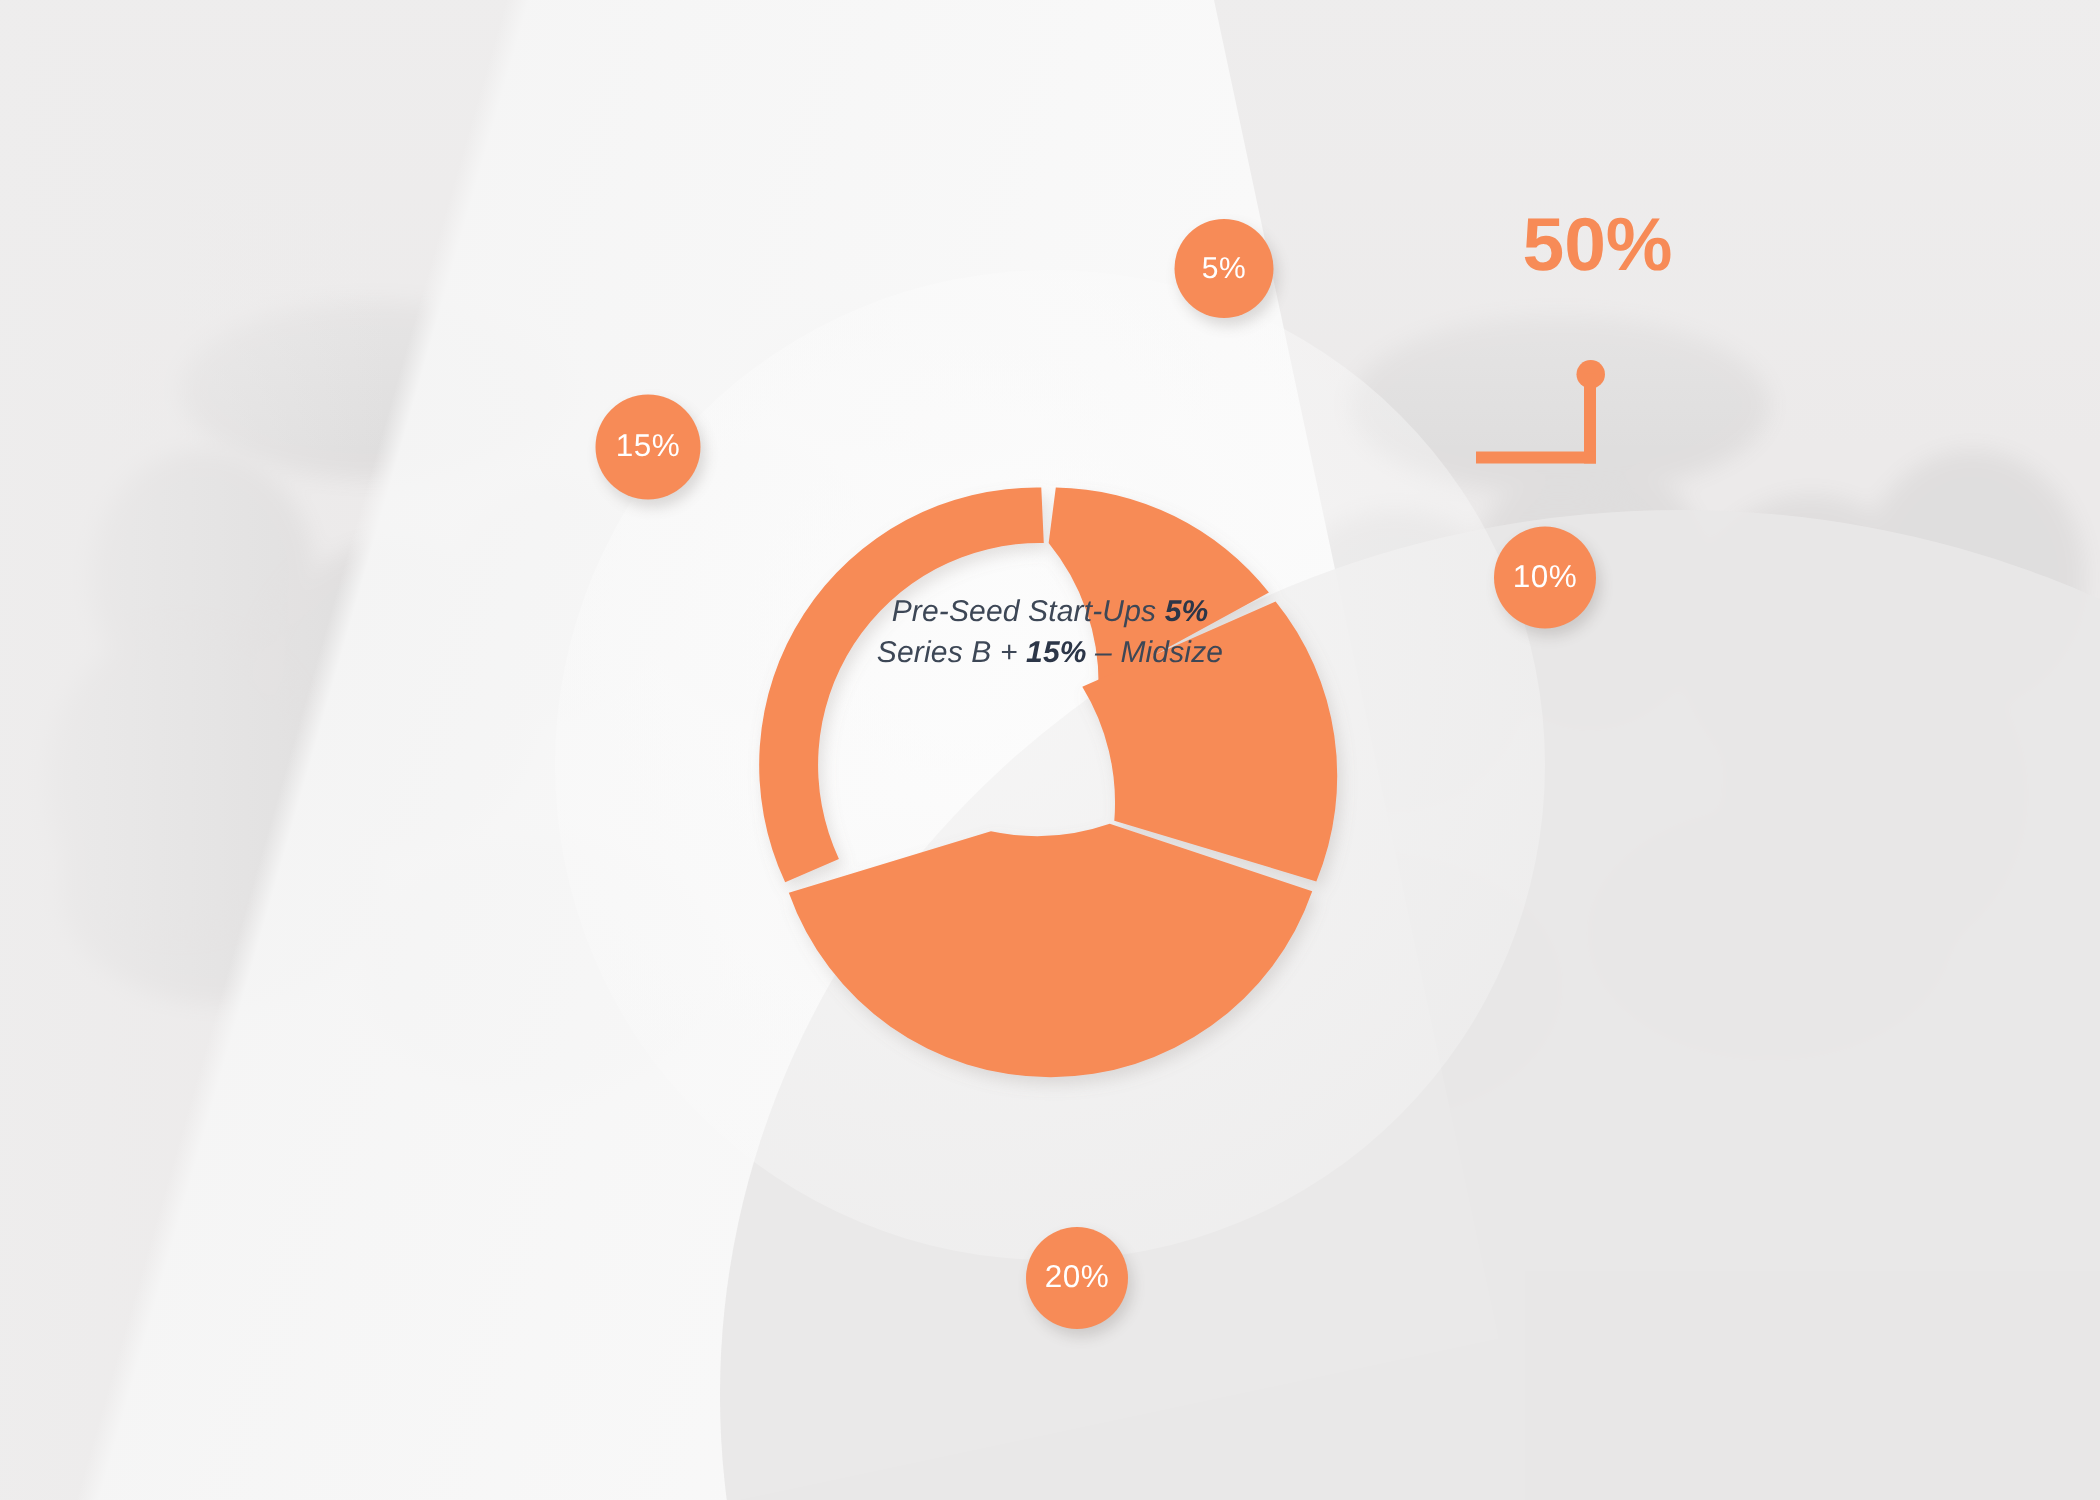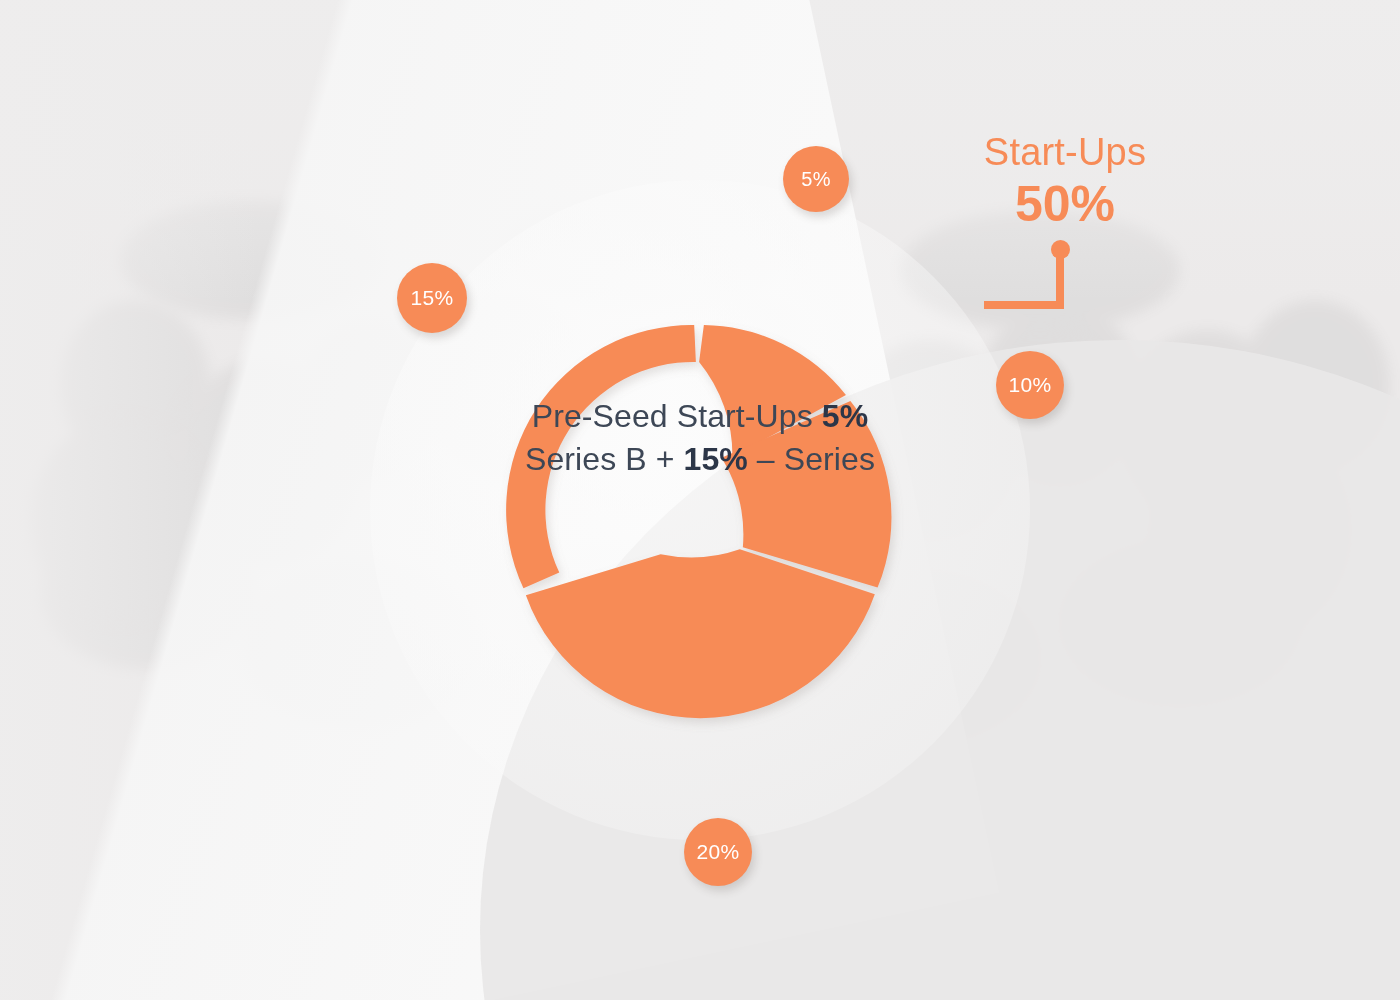--- a/index.html
+++ b/index.html
@@ -100,23 +100,24 @@
 
   
   #centre-text {
     position: absolute;
     left: 400px;
     top: 395px;
     width: 600px;
     text-align: center;
     line-height: 1.33;
     color: #3d4756;
-    font-size: 32px;
+    font-size: 20px;
     font-weight: 400;
     letter-spacing: 0.1px;
+    font-style: italic;
   }
   #centre-text .line { white-space: nowrap; }
   #centre-text b {
     font-weight: 700;
     color: #2c3648;
   }
 
   
   .bubble {
     position: absolute;
@@ -251,41 +252,40 @@
     </svg>
   </div>
 
   <div id="centre-text">
     <div class="line">
       <span>Pre-Seed Start-Ups</span>
       <b>5%</b>
     </div>
     <div class="line">
       <span>Series B +</span>
-      <b>15%</b><span> – Series</span>
+      <b>15%</b><span> – Midsize</span>
     </div>
   </div>
 
   <div class="bubble small" style="left:783px; top:146px; width:66px; height:66px;">
     <span>5%</span>
   </div>
 
   <div class="bubble" style="left:996px; top:351px; width:68px; height:68px;">
     <span>10%</span>
   </div>
 
   <div class="bubble" style="left:684px; top:818px; width:68px; height:68px;">
     <span>20%</span>
   </div>
 
   <div class="bubble" style="left:397px; top:263px; width:70px; height:70px;">
     <span>15%</span>
   </div>
 
   <div id="callout-label">
-    <div class="cl-title">Start-Ups</div>
     <div class="cl-value">50%</div>
   </div>
   <div id="callout-dot"></div>
   <div id="callout-vline"></div>
   <div id="callout-hline"></div>
 
 </div>
 
 </body></html>

